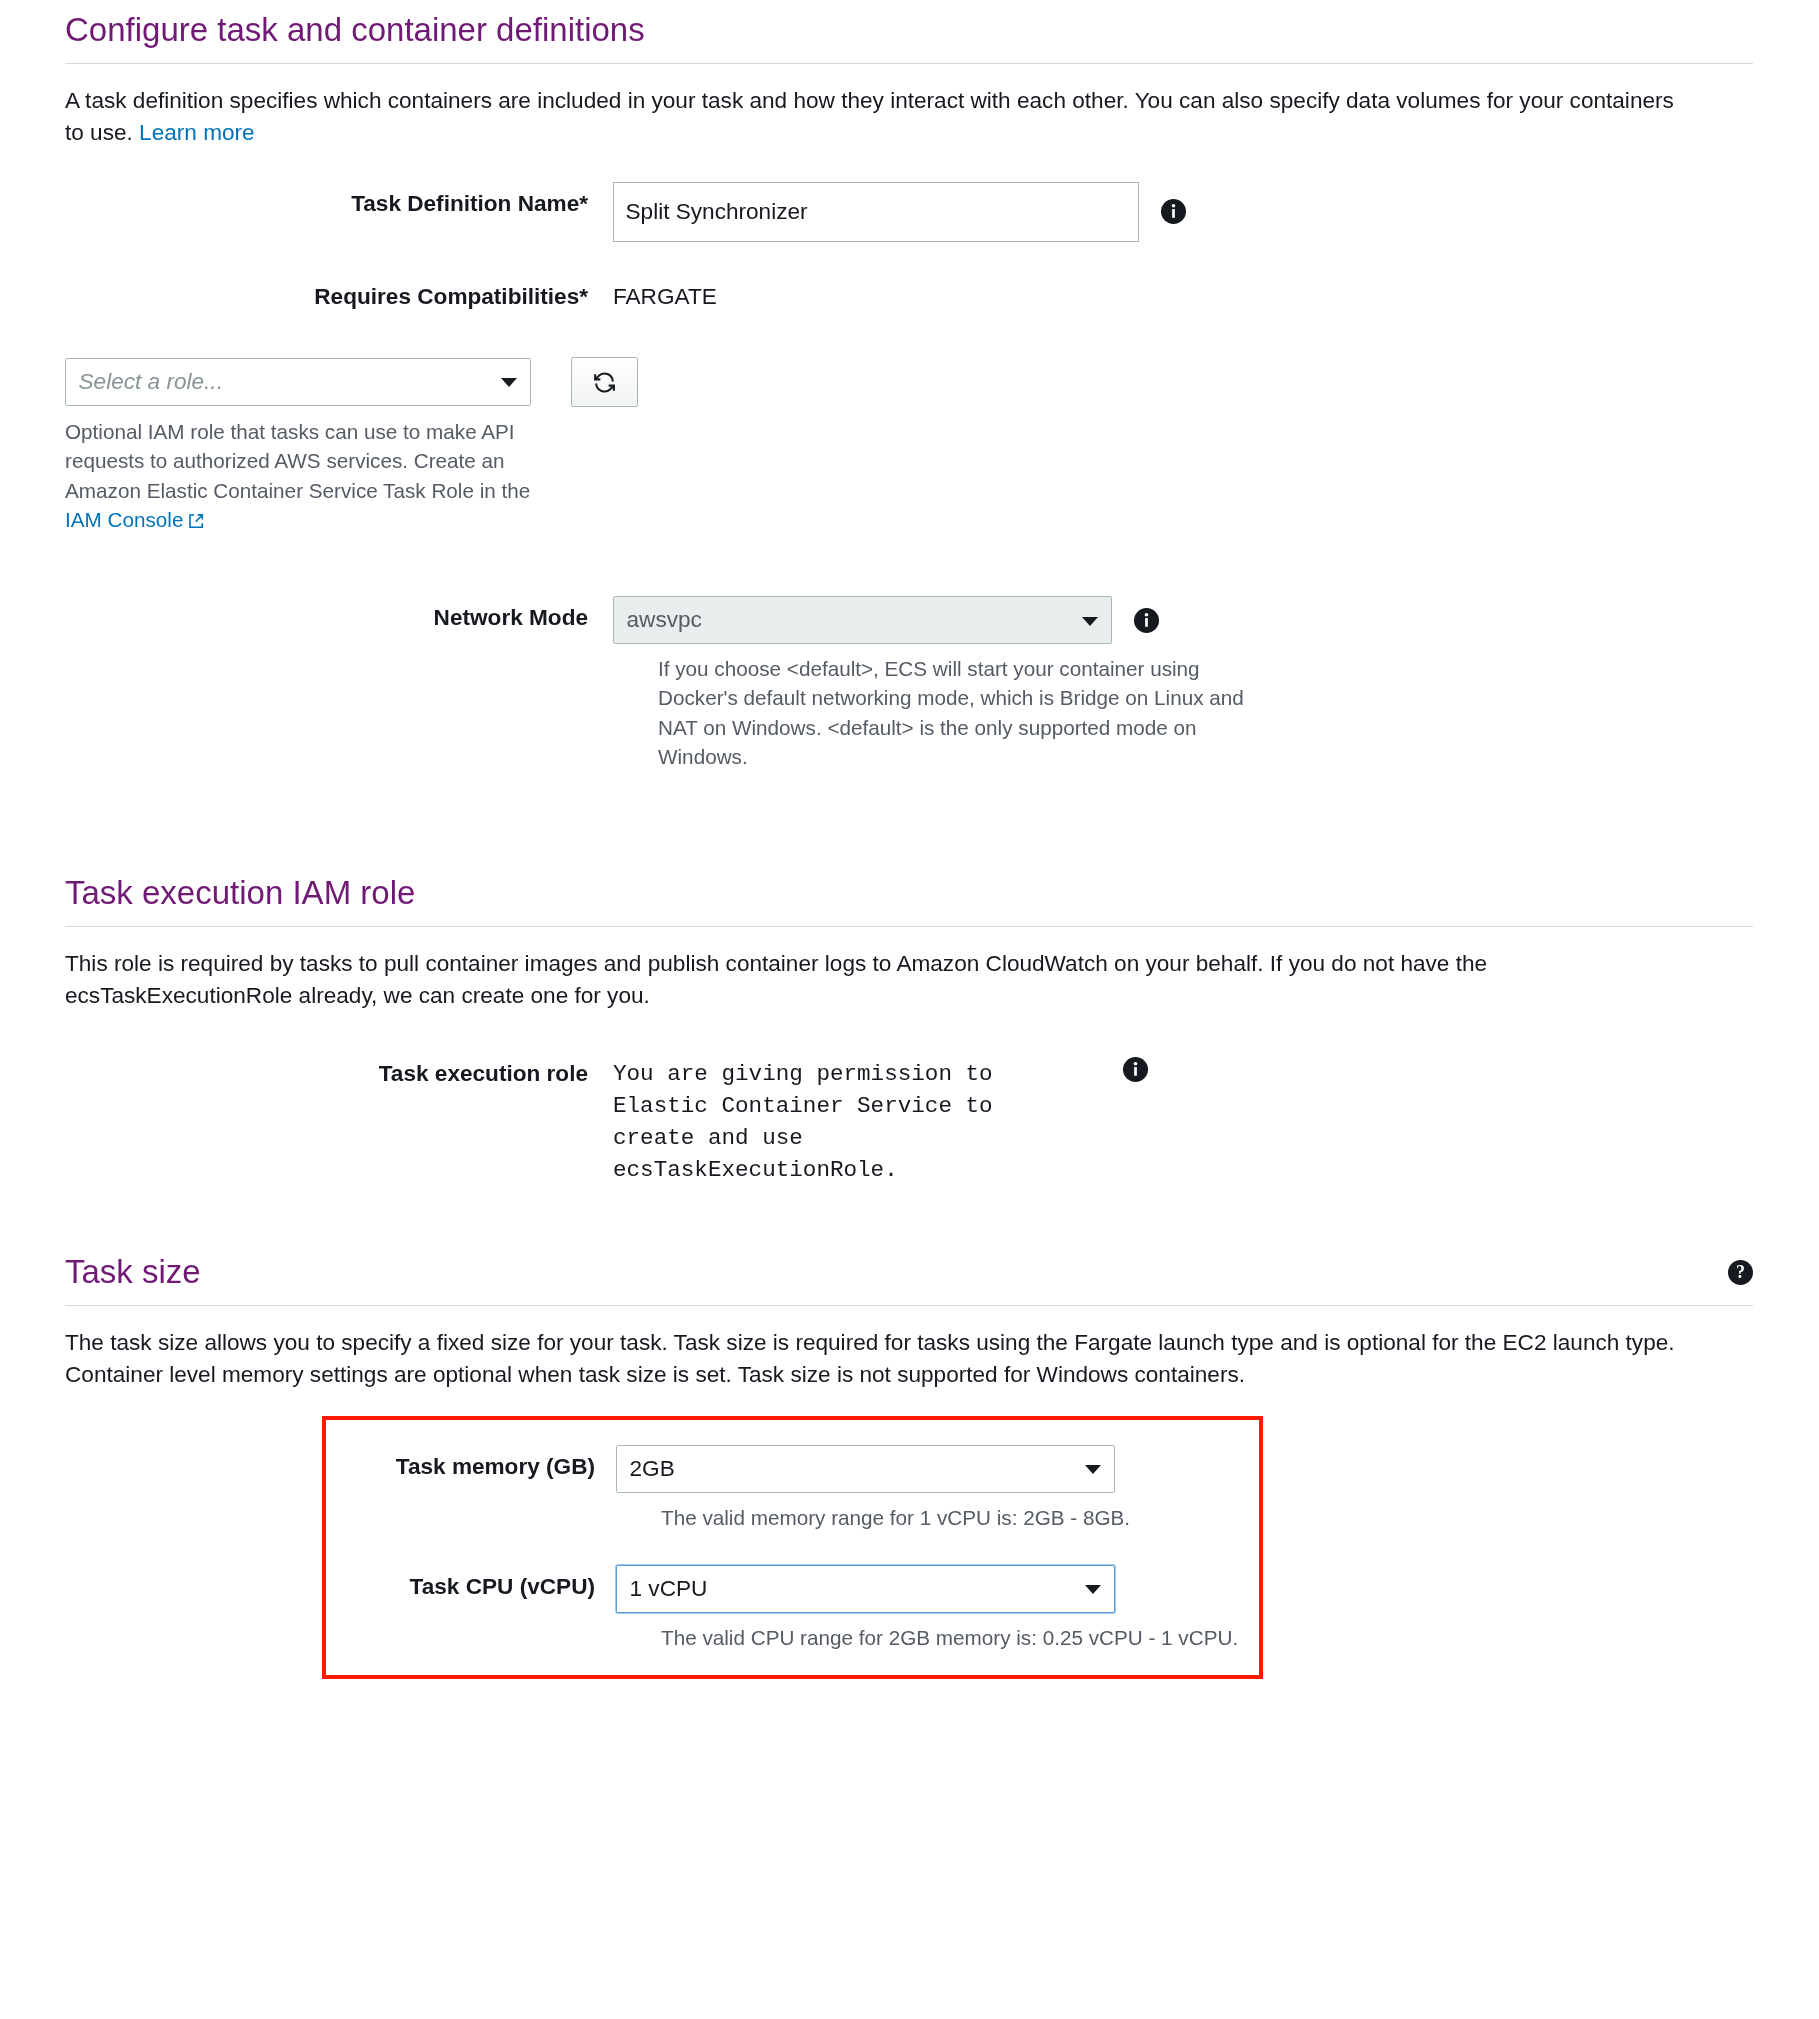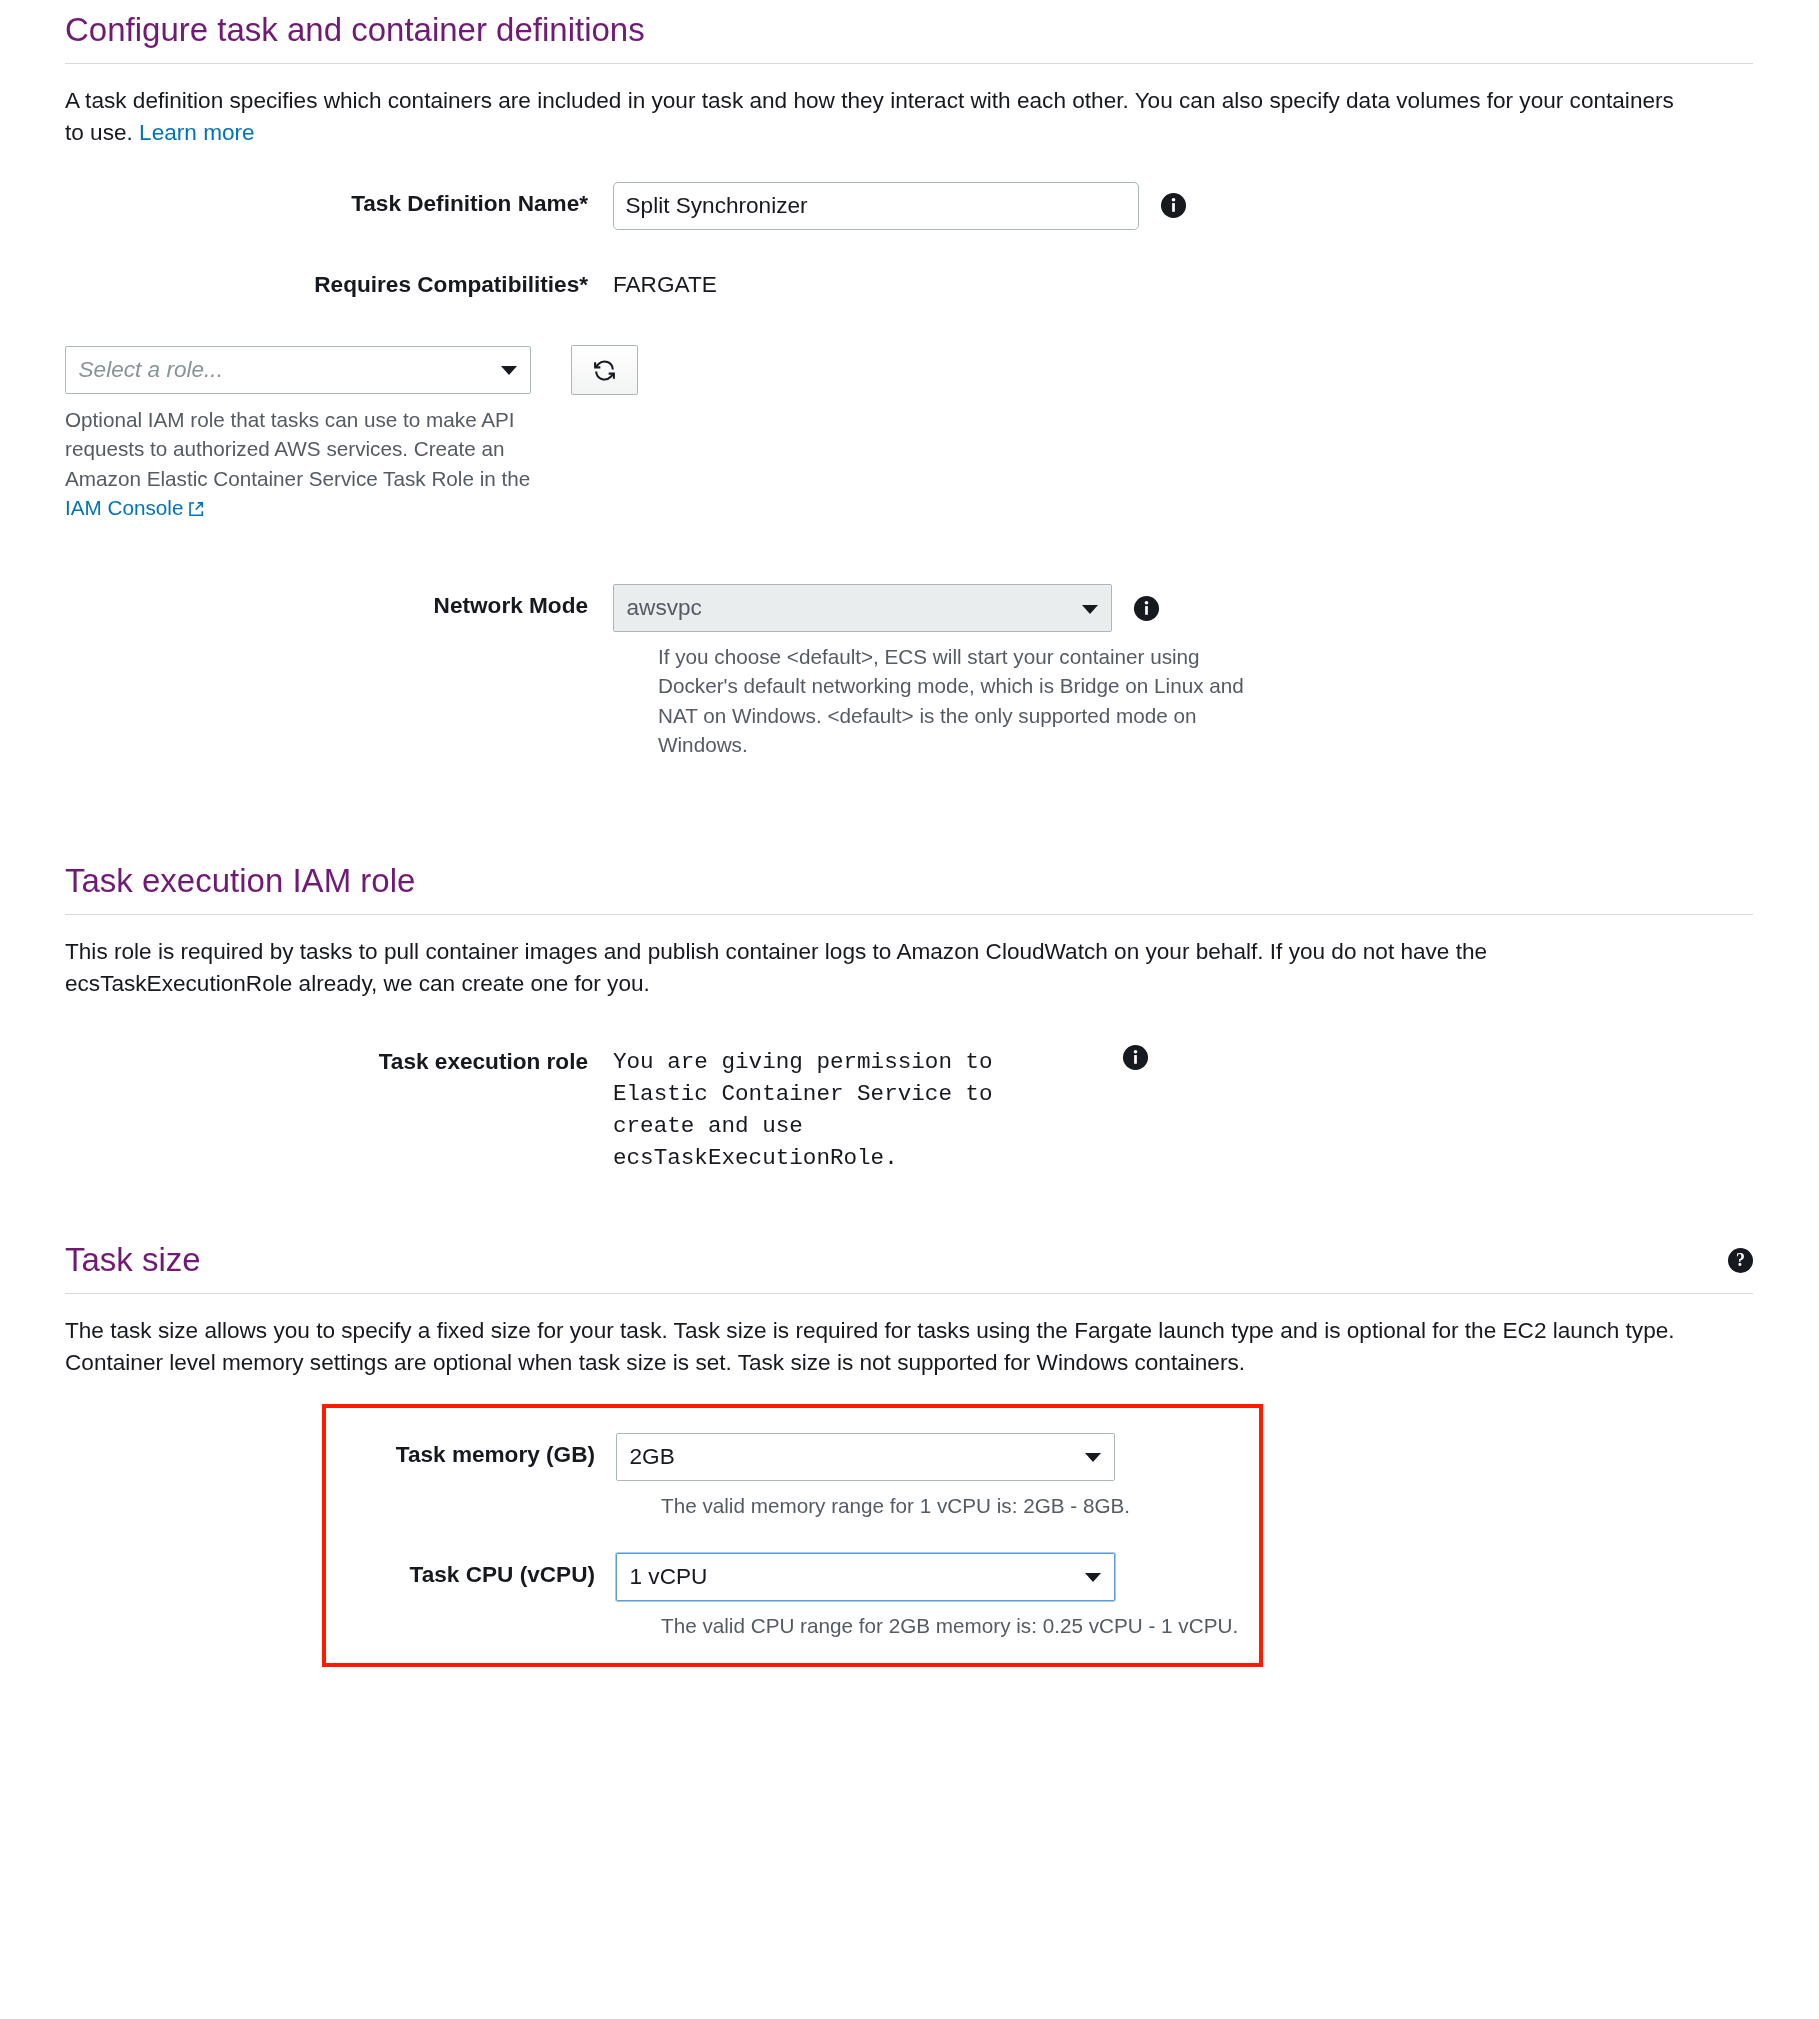--- a/index.html
+++ b/index.html
@@ -88,24 +88,24 @@
     flex: 1;
     display: block;
   }
   .control-line {
     display: flex;
     align-items: center;
   }
 
   input.text-input {
     width: 526px;
-    height: 48px;
+    height: 60px;
     box-sizing: border-box;
     border: 1px solid #aab7b8;
-    border-radius: 5px;
+    border-radius: 0;
     padding: 3.8px 11.5px;
     font-size: 22.6px;
     font-family: "Liberation Sans", sans-serif;
     color: #16191f;
     background: #ffffff;
     outline: none;
   }
 
   .select {
     position: relative;

